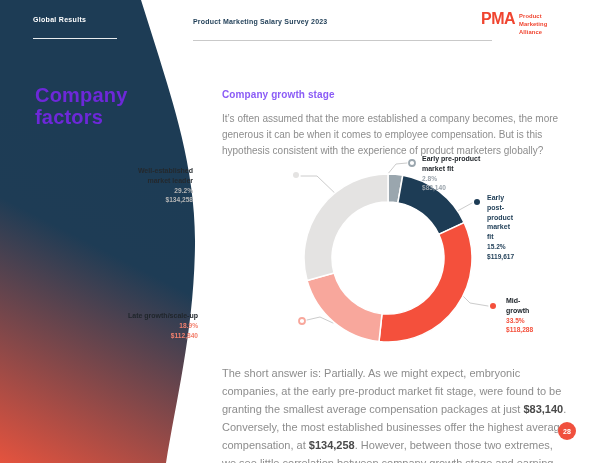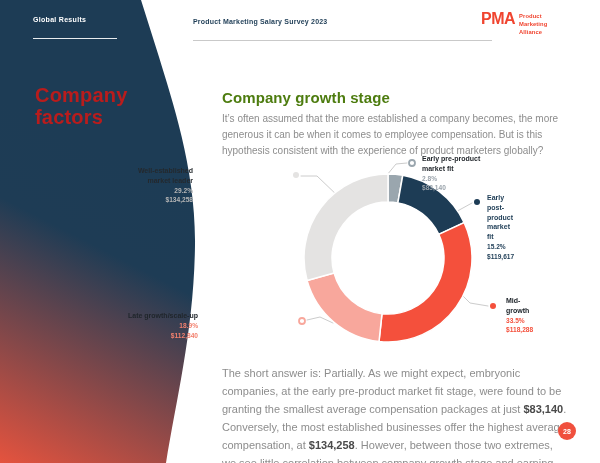--- a/index.html
+++ b/index.html
@@ -23,26 +23,26 @@
   .header-rule { position:absolute; left:193px; top:40px; width:299px; height:1px;
     background:#c9c9c9; }
 
   .logo { position:absolute; left:476px; top:11px; display:flex; align-items:flex-start; }
   .logo-abbr { color:#f0442f; font-size:16px; font-weight:bold; letter-spacing:-.5px;
     line-height:1; position:relative; padding-left:5px; }
   .logo-name { color:#f0442f; font-size:5.8px; font-weight:bold; line-height:1.35;
     margin-left:4px; margin-top:2px; letter-spacing:.1px; }
 
   
-  .sidebar-title { position:absolute; left:35px; top:84px; width:110px; color:#b91c1c;
+  .sidebar-title { position:absolute; left:35px; top:84px; width:110px; color:#6d28d9;
     font-size:20px; font-weight:bold; line-height:1.12; letter-spacing:.2px; }
 
   
-  .main-heading { position:absolute; left:222px; top:89px; color:#4d7c0f;
-    font-size:15px; font-weight:bold; letter-spacing:.1px; }
+  .main-heading { position:absolute; left:222px; top:89px; color:#8b5cf6;
+    font-size:10px; font-weight:bold; letter-spacing:.1px; }
   .intro { position:absolute; left:222px; top:111px; width:340px; color:#8d8d8d;
     font-size:10px; line-height:1.62; }
   .summary { position:absolute; left:222px; top:364px; width:347px; color:#8d8d8d;
     font-size:11px; line-height:1.64; }
   .summary .b { font-weight:bold; color:#4a4a4a; }
 
   
   #chart-svg { position:absolute; left:0; top:0; pointer-events:none; }
 
   .chart-label { position:absolute; }

